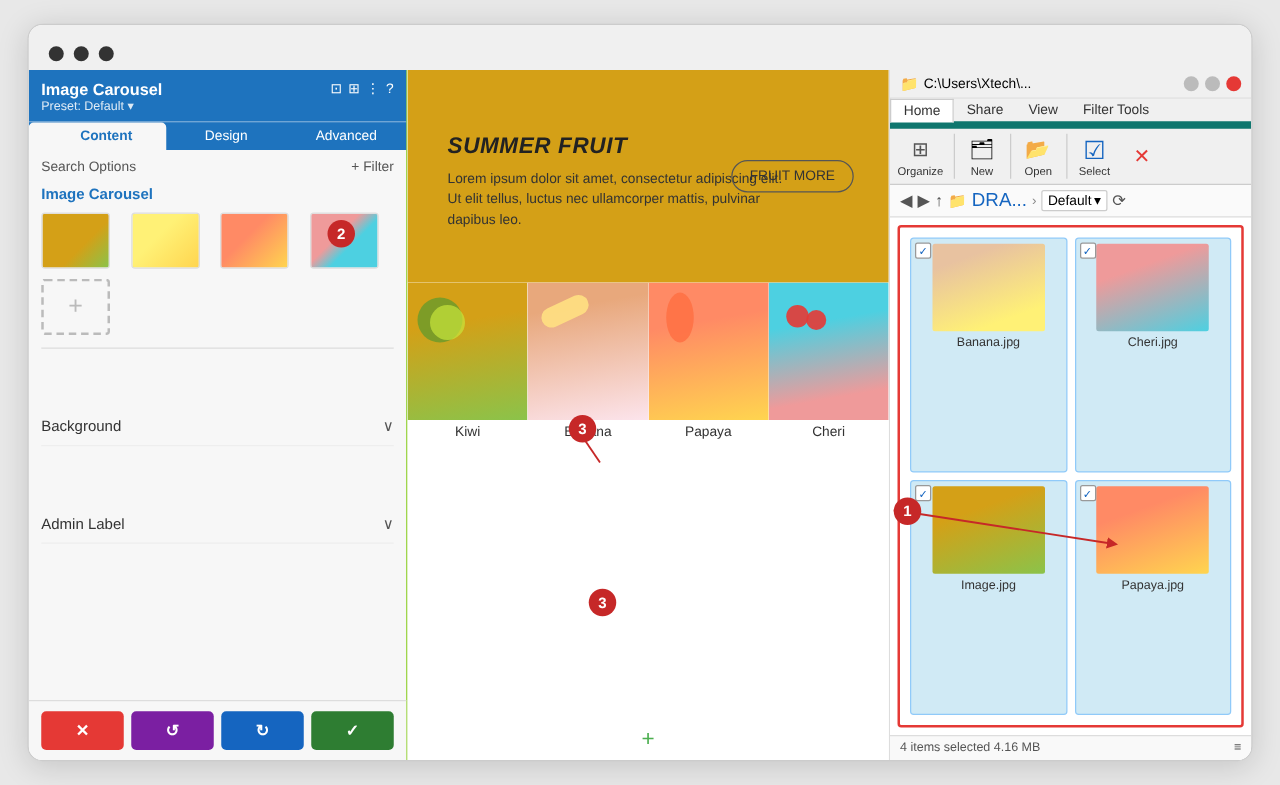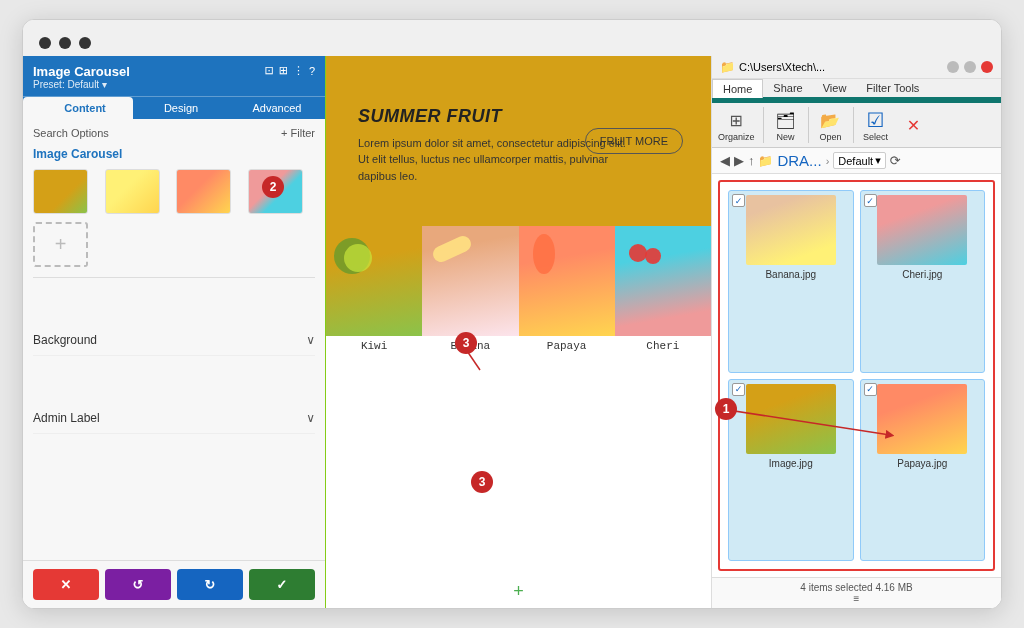--- a/index.html
+++ b/index.html
@@ -227,21 +227,20 @@
       padding: 6px 14px;
       border-radius: 20px;
       font-size: 11px;
       color: #333;
       cursor: pointer;
     }
     .carousel-strip {
       display: flex;
       gap: 0;
       flex: 1;
-      font-family: Liberation Mono, monospace;
     }
     .carousel-item {
       flex: 1;
       display: flex;
       flex-direction: column;
       align-items: center;
       overflow: hidden;
     }
     .carousel-item-img {
       width: 100%;
@@ -441,21 +440,20 @@
     }
     .fe-status-bar {
       padding: 4px 8px;
       font-size: 10px;
       color: #555;
       border-top: 1px solid #ddd;
       background: #f9f9f9;
       display: flex;
       justify-content: space-between;
       align-items: center;
-      flex-direction: column;
     }
   </style>
 </head>
 <body>
 
 <div class="browser-window">
 
   <div class="browser-chrome">
     <div class="dot"></div>
     <div class="dot"></div>

